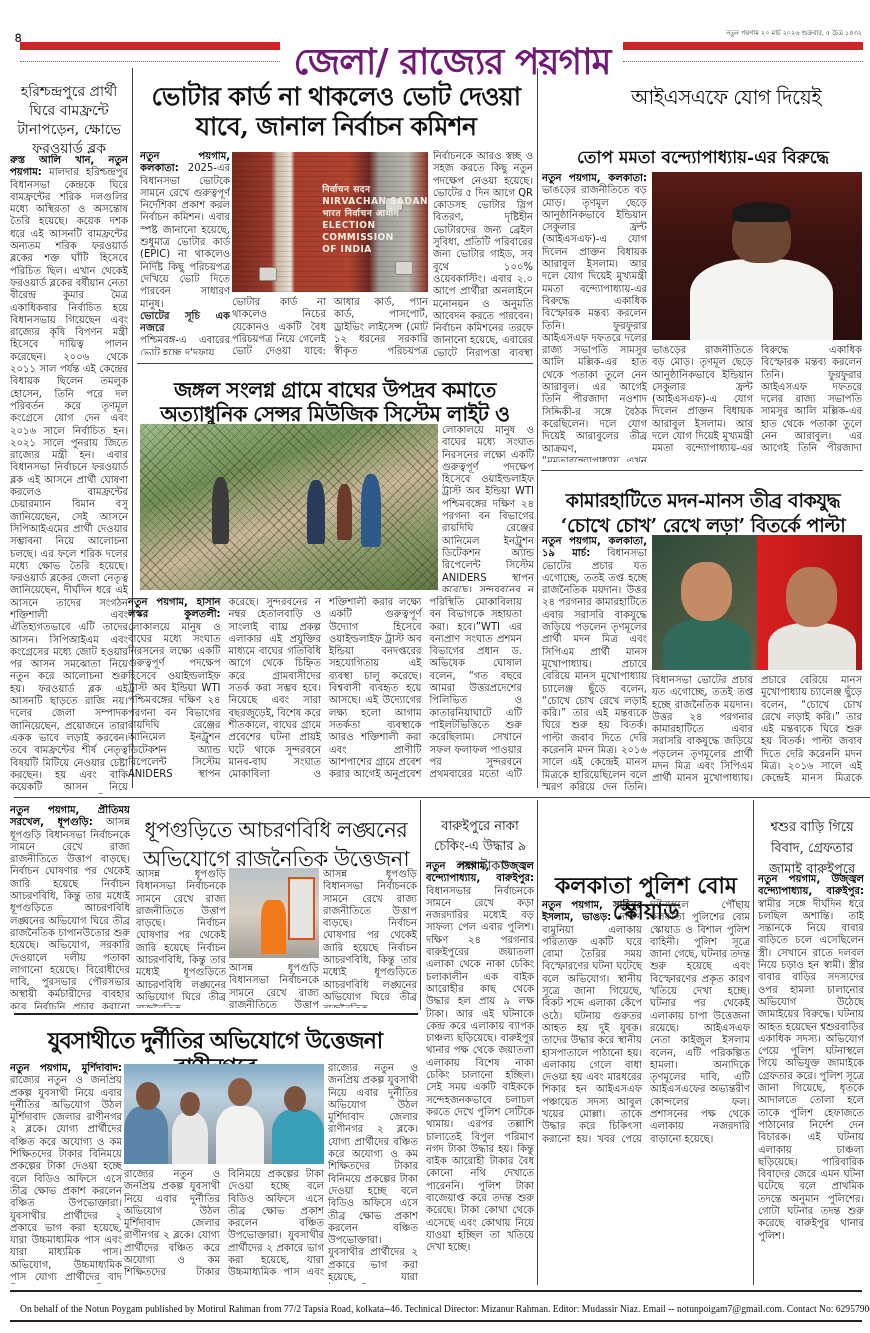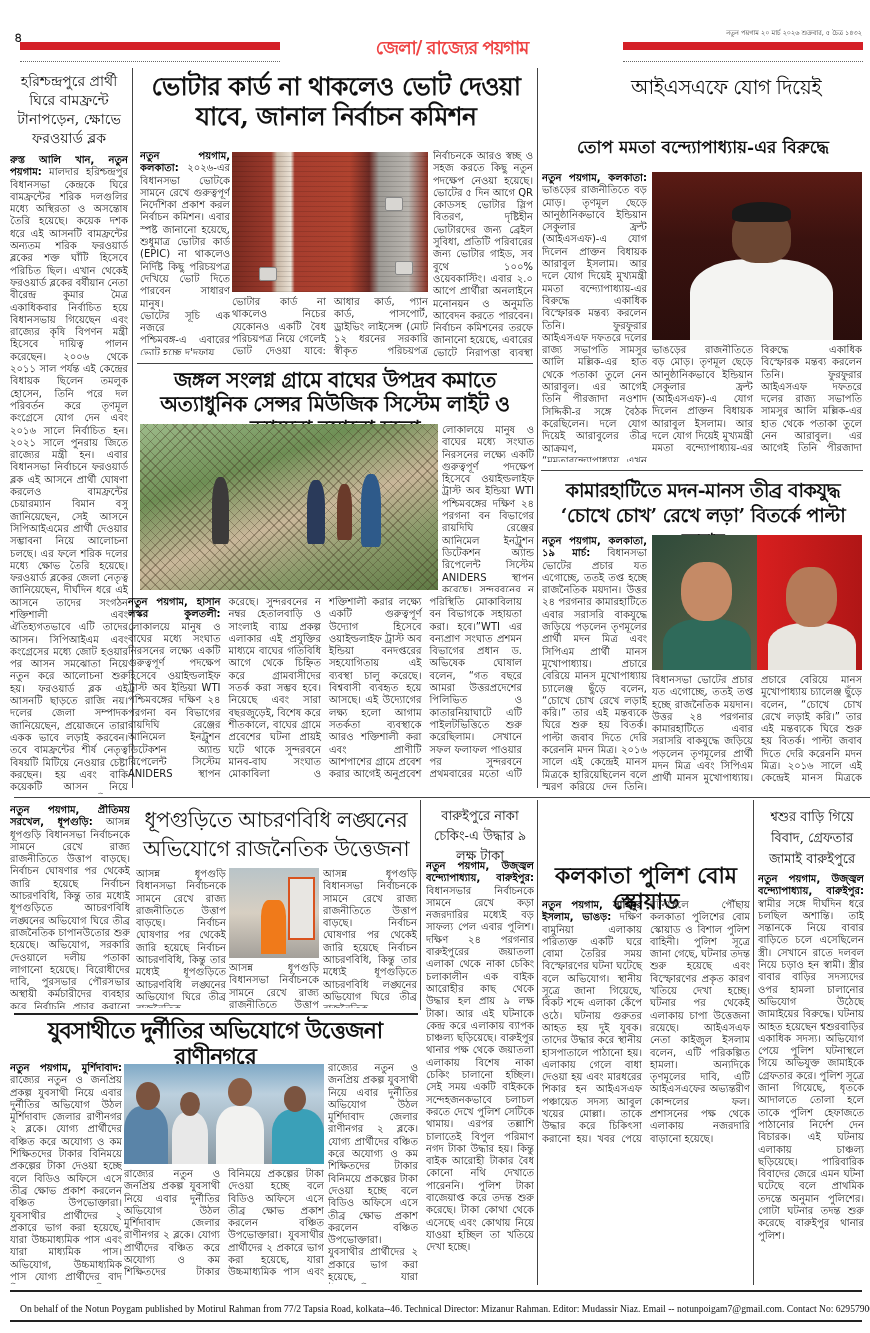--- a/index.html
+++ b/index.html
@@ -7,40 +7,40 @@
   body { font-family: "DejaVu Sans", sans-serif; color: #1a1a1a; position: relative; }
 
   .abs { position: absolute; }
 
   
   .page-num { left: 14px; top: 28px; font-size: 13px; font-weight: bold; }
   .dateline { right: 8px; top: 28px; font-size: 6.5px; color: #333; }
   .red-bar { height: 8px; background: #d42027; top: 42px; }
   .red-bar.l { left: 20px; width: 260px; }
   .red-bar.r { left: 623px; width: 240px; }
-  .section-title { left: 290px; top: 34px; width: 324px; text-align: center; font-family: "DejaVu Serif", serif; font-weight: bold; font-size: 18px; letter-spacing: -1px; color: #ef4444; }
+  .section-title { left: 290px; top: 34px; width: 324px; text-align: center; font-family: "DejaVu Serif", serif; font-weight: bold; font-size: 36px; letter-spacing: -1px; color: #701a75; }
   .dot-rule { height: 0; border-top: 1px dotted #666; top: 61px; }
   .dot-rule.l { left: 20px; width: 260px; }
   .dot-rule.r { left: 623px; width: 240px; }
 
   
   .vrule { width: 0; border-left: 1px solid #444; }
   .hrule { height: 0; border-top: 1px solid #444; }
   .hrule.thick { border-top: 2px solid #222; }
 
   
-  .hl { font-family: "DejaVu Serif", serif; font-weight: bold; color: #111; text-align: center; line-height: 1.18; }
+  .hl { font-family: "DejaVu Serif", serif; font-weight: bold; color: #111; text-align: center; line-height: 1.18; margin-top: 10px; }
   .hl.lg { font-size: 25px; letter-spacing: -0.6px; }
   .hl.md { font-size: 21px; letter-spacing: -0.5px; }
   .hl.xs { font-size: 13.5px; font-weight: normal; line-height: 1.3; }
 
   
   .body { font-size: 10px; line-height: 12.3px; text-align: justify; color: #222; overflow: hidden; }
   .body b { color: #000; }
-  .body .sub { font-weight: normal; display: block; }
+  .body .sub { font-weight: bold; display: block; }
 
   
   .photo { overflow: hidden; }
   .photo-ec { background: linear-gradient(90deg, #7a2a20 0%, #9b3a2c 20%, #c9b8a6 23%, #e9e0d4 30%, #a63d2e 32%, #b0432f 60%, #6b2a24 70%, #9d9a95 75%, #b8b4ae 90%, #8a3226 100%); }
   .photo-ec .sign { position: absolute; left: 46%; top: 22%; color: #f2ede3; font-size: 9px; font-weight: bold; line-height: 12px; text-align: left; letter-spacing: 0.5px; font-family: "DejaVu Sans", sans-serif; }
   .photo-ec .brick { position: absolute; inset: 0; background-image: repeating-linear-gradient(0deg, rgba(0,0,0,0.12) 0 1px, transparent 1px 5px); }
   .photo-ec .ac { position: absolute; width: 18px; height: 14px; background: #d8d6d2; border: 1px solid #888; border-radius: 2px; }
 
   .photo-arabul { background: linear-gradient(180deg, #5b1b14 0%, #3a120f 40%, #2a0e0c 100%); }
   .photo-arabul .head { position: absolute; left: 38%; top: 22%; width: 28%; height: 32%; background: #6b4632; border-radius: 45% 45% 40% 40%; }
@@ -94,34 +94,41 @@
   <div class="abs body" style="left:10px;top:154px;width:118px;height:640px">
     <b>রুস্ত আলি খান, নতুন পয়গাম:</b>
     <span>মালদার হরিশ্চন্দ্রপুর বিধানসভা কেন্দ্রকে ঘিরে বামফ্রন্টের শরিক দলগুলির মধ্যে অস্থিরতা ও অসন্তোষ তৈরি হয়েছে। কয়েক দশক ধরে এই আসনটি বামফ্রন্টের অন্যতম শরিক ফরওয়ার্ড ব্লকের শক্ত ঘাঁটি হিসেবে পরিচিত ছিল। এখান থেকেই ফরওয়ার্ড ব্লকের বর্ষীয়ান নেতা বীরেন্দ্র কুমার মৈত্র একাধিকবার নির্বাচিত হয়ে বিধানসভায় গিয়েছেন এবং রাজ্যের কৃষি বিপণন মন্ত্রী হিসেবে দায়িত্ব পালন করেছেন। ২০০৬ থেকে ২০১১ সাল পর্যন্ত এই কেন্দ্রের বিধায়ক ছিলেন তমলুক হোসেন, তিনি পরে দল পরিবর্তন করে তৃণমূল কংগ্রেসে যোগ দেন এবং ২০১৬ সালে নির্বাচিত হন। ২০২১ সালে পুনরায় জিতে রাজ্যের মন্ত্রী হন। এবার বিধানসভা নির্বাচনে ফরওয়ার্ড ব্লক এই আসনে প্রার্থী ঘোষণা করলেও বামফ্রন্টের চেয়ারম্যান বিমান বসু জানিয়েছেন, সেই আসনে সিপিআইএমের প্রার্থী দেওয়ার সম্ভাবনা নিয়ে আলোচনা চলছে। এর ফলে শরিক দলের মধ্যে ক্ষোভ তৈরি হয়েছে। ফরওয়ার্ড ব্লকের জেলা নেতৃত্ব জানিয়েছেন, দীর্ঘদিন ধরে এই আসনে তাদের সংগঠন শক্তিশালী এবং ঐতিহ্যগতভাবে এটি তাদের আসন। সিপিআইএম এবং কংগ্রেসের মধ্যে জোট হওয়ার পর আসন সমঝোতা নিয়ে নতুন করে আলোচনা শুরু হয়। ফরওয়ার্ড ব্লক এই আসনটি ছাড়তে রাজি নয়। দলের জেলা সম্পাদক জানিয়েছেন, প্রয়োজনে তারা একক ভাবে লড়াই করবেন। তবে বামফ্রন্টের শীর্ষ নেতৃত্ব বিষয়টি মিটিয়ে নেওয়ার চেষ্টা করছেন। হয় এবং বাকি কয়েকটি আসন নিয়ে আলোচনা চলার কথা ছিল।</span>
   </div>
 </article>
 
 <article>
   <h1 class="abs hl lg" style="left:140px;top:72px;width:392px">ভোটার কার্ড না থাকলেও ভোট দেওয়া যাবে, জানাল নির্বাচন কমিশন</h1>
   <div class="abs body" style="left:140px;top:150px;width:90px;height:205px">
     <b>নতুন পয়গাম, কলকাতা:</b>
-    <span>২০২৬-এর বিধানসভা ভোটকে সামনে রেখে গুরুত্বপূর্ণ নির্দেশিকা প্রকাশ করল নির্বাচন কমিশন। এবার স্পষ্ট জানানো হয়েছে, শুধুমাত্র ভোটার কার্ড (EPIC) না থাকলেও নির্দিষ্ট কিছু পরিচয়পত্র দেখিয়ে ভোট দিতে পারবেন সাধারণ মানুষ।</span>
+    <span>2025-এর বিধানসভা ভোটকে সামনে রেখে গুরুত্বপূর্ণ নির্দেশিকা প্রকাশ করল নির্বাচন কমিশন। এবার স্পষ্ট জানানো হয়েছে, শুধুমাত্র ভোটার কার্ড (EPIC) না থাকলেও নির্দিষ্ট কিছু পরিচয়পত্র দেখিয়ে ভোট দিতে পারবেন সাধারণ মানুষ।</span>
     <span class="sub">ভোটের সূচি এক নজরে</span>
     <span>পশ্চিমবঙ্গ-এ এবারের ভোট হচ্ছে দু'দফায়</span>
     <span style="display:block">প্রথম দফা: ২৩ এপ্রিল ২০২৬ (১৫২টি আসন)</span>
     <span style="display:block">দ্বিতীয় দফা: ২৯ এপ্রিল ২০২৬ (১৪২টি আসন)</span>
     <span style="display:block">ভোট গণনা: ৪ মে ২০২৬</span>
     
     
   </div>
   <div class="abs photo photo-ec" style="left:232px;top:152px;width:196px;height:140px">
     <div class="brick"></div>
     <div class="ac" style="left:78%;top:32%"></div>
     <div class="ac" style="left:83%;top:78%"></div>
     <div class="ac" style="left:14%;top:82%"></div>
+    <div class="sign">
+      <div>निर्वाचन सदन</div>
+      <div>NIRVACHAN SADAN</div>
+      <div>भारत निर्वाचन आयोग</div>
+      <div>ELECTION COMMISSION</div>
+      <div>OF INDIA</div>
+    </div>
   </div>
   <div class="abs body" style="left:232px;top:296px;width:196px;height:64px;column-count:2;column-gap:8px">
     <span>ভোটার কার্ড না থাকলেও নিচের যেকোনও একটি বৈধ পরিচয়পত্র নিয়ে গেলেই ভোট দেওয়া যাবে: আধার কার্ড, প্যান কার্ড, পাসপোর্ট, ড্রাইভিং লাইসেন্স (মোট ১২ ধরনের সরকারি স্বীকৃত পরিচয়পত্র গ্রহণযোগ্য)। অর্থাৎ, ভোটার তালিকায় নাম থাকলেই আপনি এই নথিগুলির মাধ্যমে সহজেই ভোট দিতে পারবেন।</span>
     
   </div>
   <div class="abs body" style="left:433px;top:150px;width:100px;height:210px">
     <span>নির্বাচনকে আরও স্বচ্ছ ও সহজ করতে কিছু নতুন পদক্ষেপ নেওয়া হয়েছে। ভোটের ৫ দিন আগে QR কোডসহ ভোটার স্লিপ বিতরণ, দৃষ্টিহীন ভোটারদের জন্য ব্রেইল সুবিধা, প্রতিটি পরিবারের জন্য ভোটার গাইড, সব বুথে ১০০% ওয়েবকাস্টিং। এবার ২.০ আপে প্রার্থীরা অনলাইনে মনোনয়ন ও অনুমতি আবেদন করতে পারবেন। নির্বাচন কমিশনের তরফে জানানো হয়েছে, এবারের ভোটে নিরাপত্তা ব্যবস্থা জোরদার করা হয়েছে। কেন্দ্রীয় বাহিনীর সংখ্যা বাড়ানো হয়েছে যাতে শান্তিপূর্ণ ও সুষ্ঠু ভোটগ্রহণ নিশ্চিত করা যায়। সব মিলিয়ে, ভোটারদের সুবিধা ও স্বচ্ছতা বজায় রাখতে একাধিক নতুন ব্যবস্থা নিয়েছে কমিশন। এখন শুধু নির্দিষ্ট দিনে বুথে গিয়ে নিজের ভোটাধিকার প্রয়োগ করাই সবচেয়ে গুরুত্বপূর্ণ।</span>
   </div>
 </article>
 

